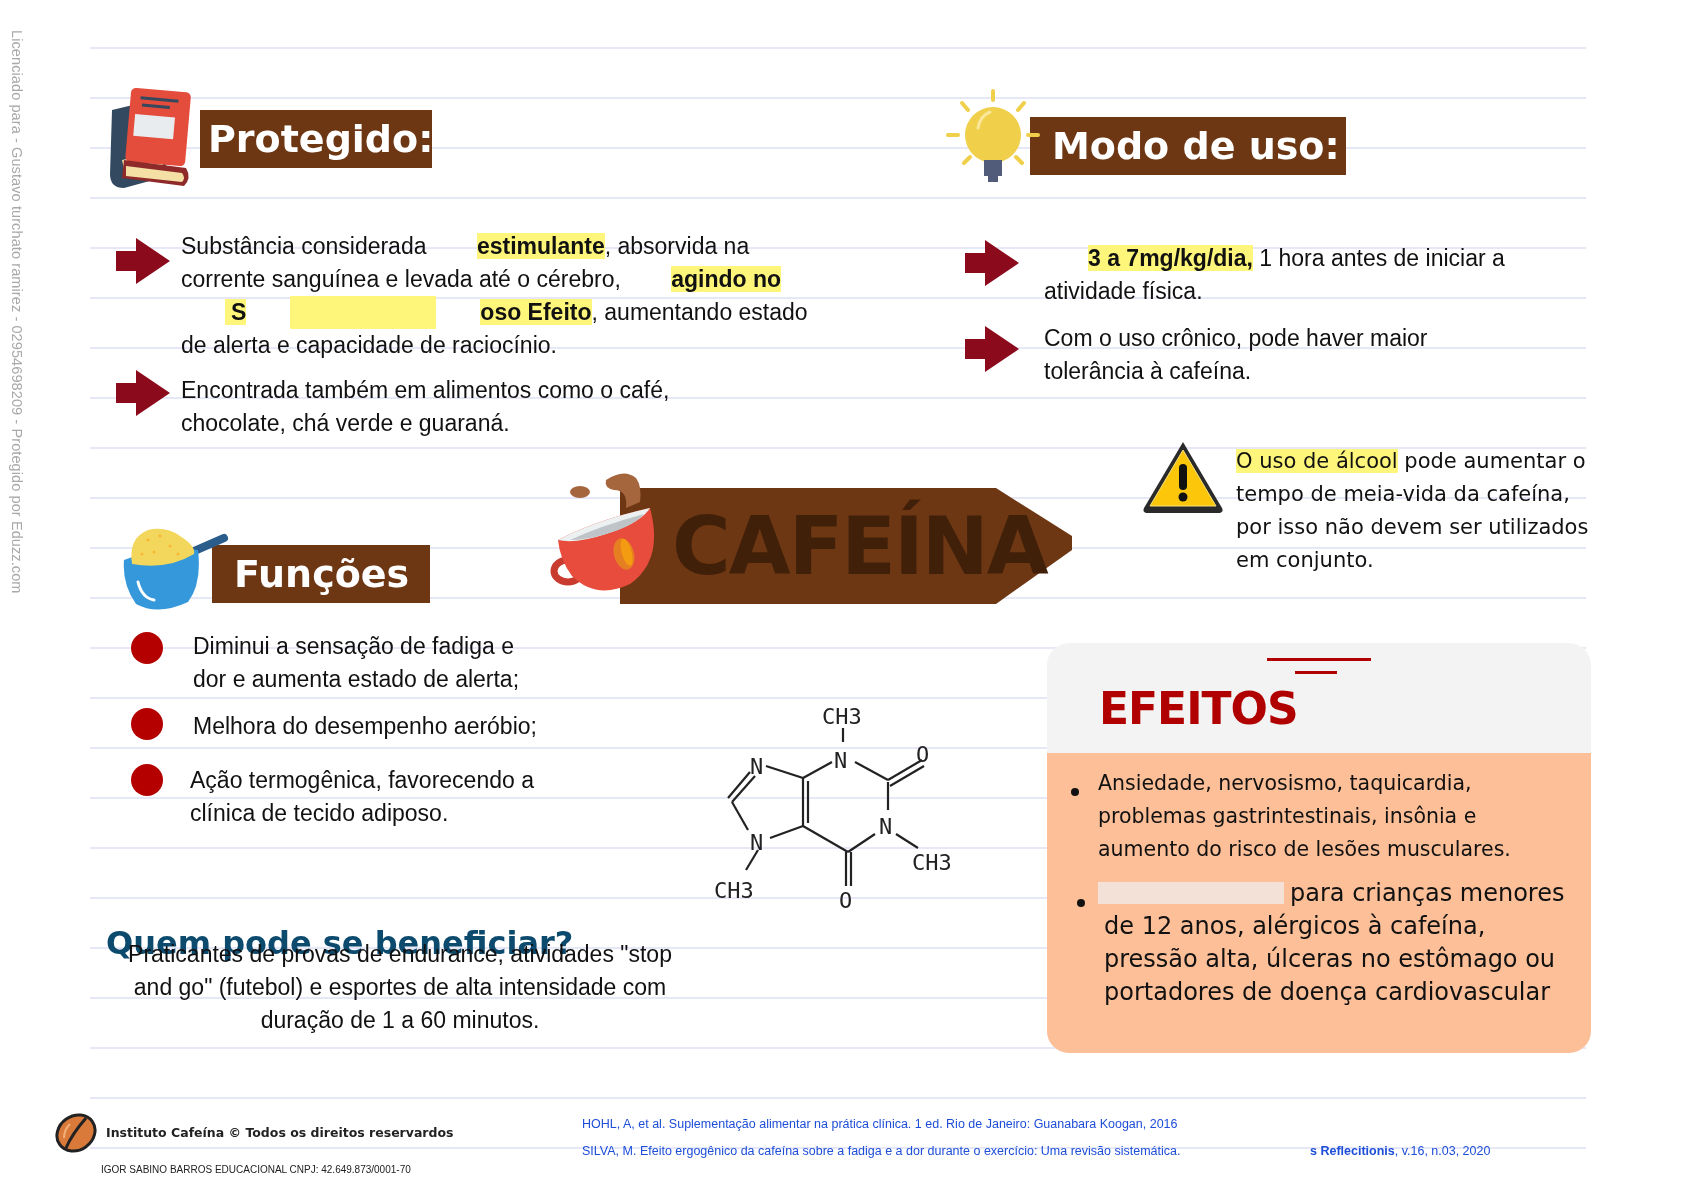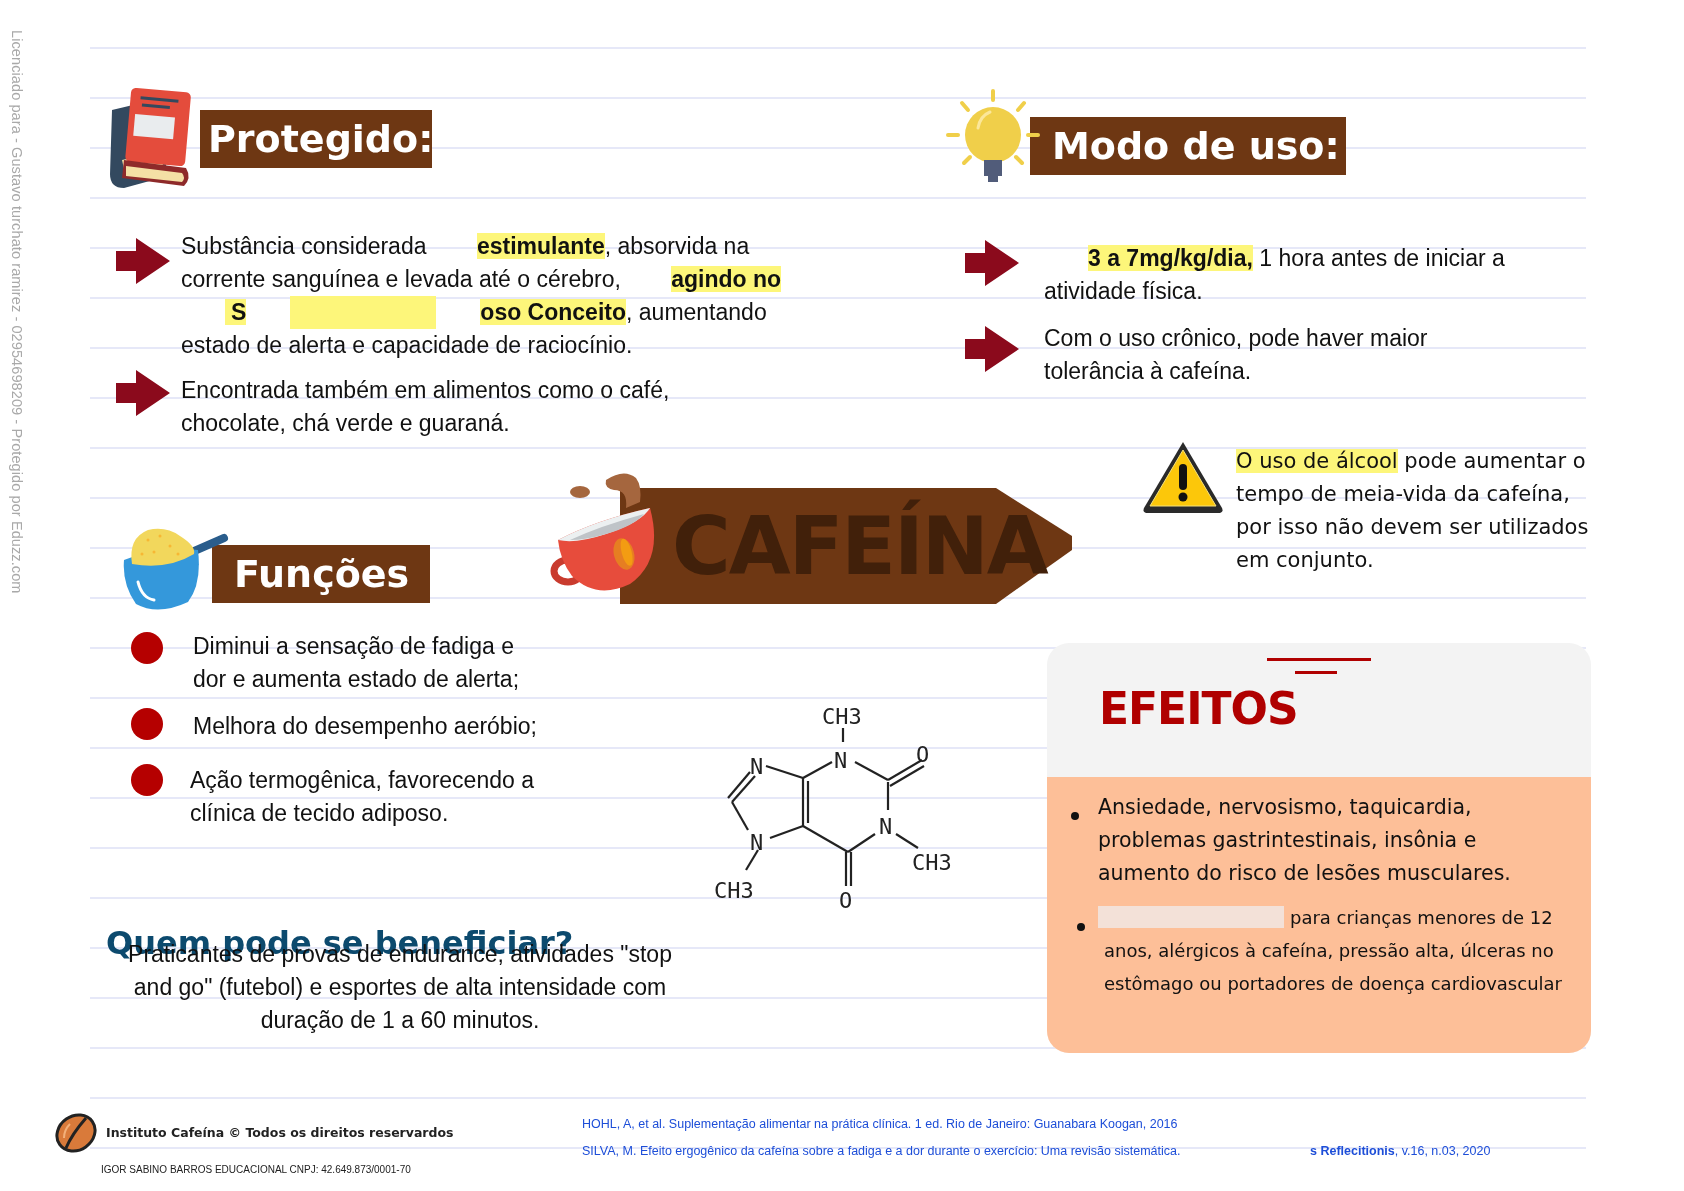--- a/index.html
+++ b/index.html
@@ -25,21 +25,21 @@
   .hl { background: #fdf67a; font-weight: bold; margin-left: 44px; }
   .hl-plain { background: #fdf67a; }
 
   .arrow { position: absolute; width: 54px; height: 46px; }
   .dot { position: absolute; width: 32px; height: 32px; border-radius: 50%; background: #b50000; }
 
   .effects-card {
     position: absolute; left: 1047px; top: 643px; width: 544px; height: 410px;
     border-radius: 22px; overflow: hidden; background: #f3f3f3;
   }
-  .effects-body { position: absolute; left: 0; top: 110px; width: 100%; height: 300px; background: #fdbf98; margin-top: 24px; }
+  .effects-body { position: absolute; left: 0; top: 110px; width: 100%; height: 300px; background: #fdbf98; }
   .eff-title { position: absolute; left: 52px; top: 40px; font-family: "DejaVu Sans", sans-serif; font-weight: bold; font-size: 44px; color: #b00000; letter-spacing: -1px; }
   .eff-line1 { position: absolute; left: 220px; top: 15px; width: 104px; height: 3px; background: #b00000; }
   .eff-line2 { position: absolute; left: 248px; top: 28px; width: 42px; height: 3px; background: #b00000; }
   .bullet { position: absolute; width: 8px; height: 8px; border-radius: 50%; background: #111; }
 
   .footer-small { font-family: "Liberation Sans", sans-serif; font-size: 12.5px; color: #1d4ed8; }
 </style>
 </head>
 <body>
 
@@ -83,21 +83,21 @@
   <rect x="36" y="17" width="28" height="3" fill="#34495e" transform="rotate(5 54 40)"></rect>
   <path d="M20 72 L82 80 Q88 90 80 98 L18 90 Z" fill="#8e2a2a"></path>
   <path d="M22 78 L78 85 Q82 90 78 94 L22 88 Z" fill="#f4e0a5"></path>
 </svg>
 
 <svg class="arrow" style="left:116px; top:238px;" viewBox="0 0 54 46">
   <path d="M0 13 L20 13 L20 0 L54 23 L20 46 L20 33 L0 33 Z" fill="#8b0a1c"></path>
 </svg>
 <div class="abs txt" style="left:181px; top:230px; width:630px;">
   <span>Substância considerada </span><span class="hl">estimulante</span><span>, absorvida na corrente sanguínea e levada até o cérebro, </span><span class="hl">agindo no</span><br>
-  <span class="hl" style="padding-left:6px;">S</span><span class="hl" style="display:inline-block; width:146px;">&nbsp;</span><span class="hl">oso Conceito</span><span>, aumentando estado de alerta e capacidade de raciocínio.</span>
+  <span class="hl" style="padding-left:6px;">S</span><span class="hl" style="display:inline-block; width:146px;">&nbsp;</span><span class="hl">oso Efeito</span><span>, aumentando estado de alerta e capacidade de raciocínio.</span>
 </div>
 
 <svg class="arrow" style="left:116px; top:370px;" viewBox="0 0 54 46">
   <path d="M0 13 L20 13 L20 0 L54 23 L20 46 L20 33 L0 33 Z" fill="#8b0a1c"></path>
 </svg>
 <div class="abs txt" style="left:181px; top:374px; width:530px;">Encontrada também em alimentos como o café, chocolate, chá verde e guaraná.</div>
 
 <div class="banner" style="left:1030px; top:117px; width:316px; height:58px; padding-left:22px; font-size:38px;">
   <span>Modo de uso:</span>
 </div>
@@ -221,21 +221,21 @@
 
 <div class="effects-card">
   <div class="eff-line1"></div>
   <div class="eff-line2"></div>
   <div class="eff-title">EFEITOS</div>
   <div class="effects-body">
     <div class="bullet" style="left:24px; top:35px;"></div>
     <div class="abs" style="left:51px; top:14px; width:450px; font-family:'DejaVu Sans', sans-serif; font-size:20.5px; line-height:33px; color:#111;">Ansiedade, nervosismo, taquicardia, problemas gastrintestinais, insônia e aumento do risco de lesões musculares.</div>
     <div class="bullet" style="left:30px; top:146px;"></div>
     <div class="abs" style="left:51px; top:129px; width:186px; height:22px; background:#f3e1d8;"></div>
-    <div class="abs" style="left:57px; top:124px; width:480px; font-family:'DejaVu Sans', sans-serif; font-size:18px; line-height:33px; color:#111; text-indent:186px;">
+    <div class="abs" style="left:57px; top:124px; width:480px; font-family:'DejaVu Sans', sans-serif; font-size:24px; line-height:33px; color:#111; text-indent:186px;">
       <span>para crianças menores de 12 anos, alérgicos à cafeína, pressão alta, úlceras no estômago ou portadores de doença cardiovascular</span>
     </div>
   </div>
 </div>
 
 <svg class="abs" style="left:54px; top:1112px;" width="44" height="42" viewBox="0 0 44 42">
   <ellipse cx="22" cy="21" rx="20" ry="17" fill="#d97a3a" stroke="#222" stroke-width="3" transform="rotate(-35 22 21)"></ellipse>
   <path d="M12 36 Q18 22 32 6" stroke="#222" stroke-width="3" fill="none"></path>
   <path d="M10 26 Q10 18 16 12" stroke="#f3b07a" stroke-width="2" fill="none"></path>
 </svg>

